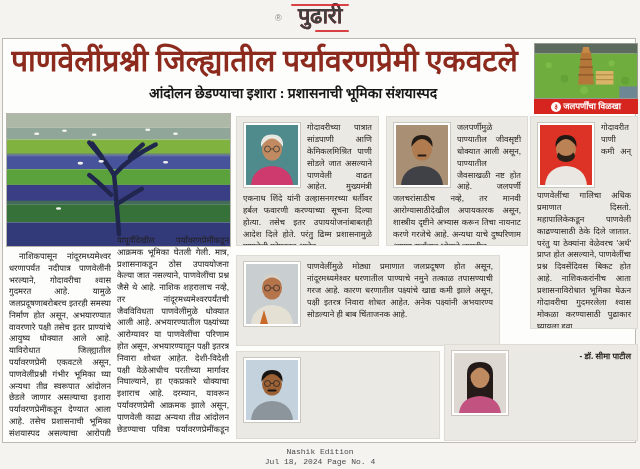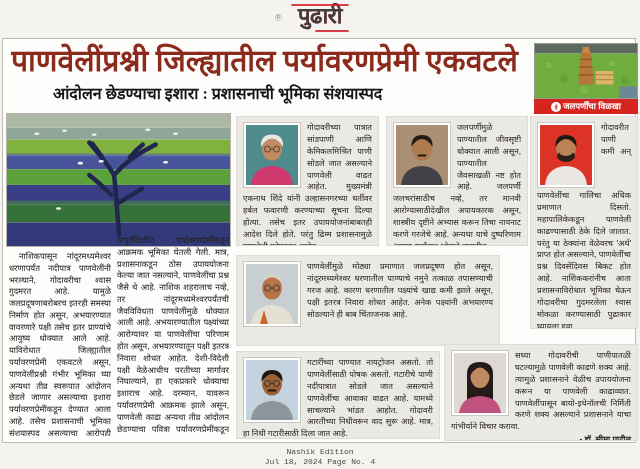--- a/index.html
+++ b/index.html
@@ -25,22 +25,22 @@
     position:absolute;left:2px;top:38px;width:634px;height:405px;
     background:#fdfdfb;border:1px solid #bdbab4;box-sizing:border-box;padding-left:36px;
   }
   .headline{
     position:absolute;left:8px;top:3px;width:522px;height:40px;margin:0;
     font-family:"Liberation Serif",serif;font-weight:bold;font-size:30px;line-height:38px;
     color:#8c2a1d;white-space:nowrap;overflow:hidden;
   }
   .subheadline{
     position:absolute;left:50px;top:43px;width:480px;height:24px;margin:0;
-    font-family:"Liberation Serif",serif;font-weight:bold;font-size:16px;line-height:24px;
-    color:#161616;text-align:left;white-space:nowrap;overflow:hidden;
+    font-family:"Liberation Serif",serif;font-weight:bold;font-size:14px;line-height:24px;
+    color:#161616;text-align:center;white-space:nowrap;overflow:hidden;
   }
   
   .thumb{position:absolute;left:531px;top:4px;width:104px;}
   .thumb svg{display:block;width:104px;height:56px;border:1px solid #9a9a94;box-sizing:border-box;}
   .thumb-caption{
     height:15px;background:#d6251f;color:#fff;font-weight:bold;font-size:8.5px;line-height:15px;
     text-align:center;white-space:nowrap;overflow:hidden;
   }
   .badge{
     display:inline-block;width:10px;height:10px;line-height:10px;border-radius:50%;
@@ -220,35 +220,33 @@
         <rect width="52" height="60" fill="#c3d2dc"></rect>
         <path d="M5,60 Q7,42 26,41 Q45,42 47,60 Z" fill="#8d959c"></path>
         <ellipse cx="26" cy="24" rx="10" ry="11.5" fill="#9d6136"></ellipse>
         <path d="M15.5,22 Q15,10 26,10 Q37,10 36.5,22 Q31.5,14 26,14 Q20.5,14 15.5,22 Z" fill="#191513"></path>
         <rect x="21.5" y="29.5" width="9" height="2" rx="1" fill="#191513"></rect>
         <circle cx="21.5" cy="23.5" r="3" fill="none" stroke="#2e2a26" stroke-width="0.9"></circle>
         <circle cx="30.5" cy="23.5" r="3" fill="none" stroke="#2e2a26" stroke-width="0.9"></circle>
         <line x1="24.5" y1="23.5" x2="27.5" y2="23.5" stroke="#2e2a26" stroke-width="0.9"></line>
       </svg>
     </div>
-    <span class="qtext">गटारींच्या पाण्यात नायट्रोजन असतो. तो पाणवेलींसाठी पोषक असतो. गटारीचे पाणी नदीपात्रात सोडले जात असल्याने पाणवेलींचा आवाका वाढत आहे. यामध्ये साचल्याने भांडत आहोत. गोदावरी आरतीच्या निधीवरून वाद सुरू आहे. मात्र, हा निधी गटारीसाठी दिला जात आहे.</span>
     
   </div>
 
   <div class="qbox q6">
     <div class="qphoto">
       <svg viewBox="0 0 52 60">
         <rect width="52" height="60" fill="#ddd8d2"></rect>
         <path d="M13,52 L13,21 Q13,9 26,9 Q39,9 39,21 L39,52 Z" fill="#241b18"></path>
         <path d="M5,60 Q7,44 26,43 Q45,44 47,60 Z" fill="#c2527f"></path>
         <ellipse cx="26" cy="24" rx="9.5" ry="11" fill="#c08a61"></ellipse>
         <path d="M16.5,22 Q16,11 26,11 Q36,11 35.5,22 Q31,14.5 26,14.5 Q21,14.5 16.5,22 Z" fill="#241b18"></path>
       </svg>
     </div>
-    <span class="qtext">सध्या गोदावरीची पाणीपातळी घटल्यामुळे पाणवेली काढणे शक्य आहे. त्यामुळे प्रशासनाने वेळीच उपाययोजना करून या पाणवेली काढाव्यात. पाणवेलींपासून बायो-इथेनॉलची निर्मिती करणे शक्य असल्याने प्रशासनाने याचा गांभीर्याने विचार करावा.</span>
     <div class="qattr">
       <span class="qname">- डॉ. सीमा पाटील</span>
       <span></span>
     </div>
   </div>
 
 </div>
 
 <div class="footer">
   <div>Nashik Edition</div>

